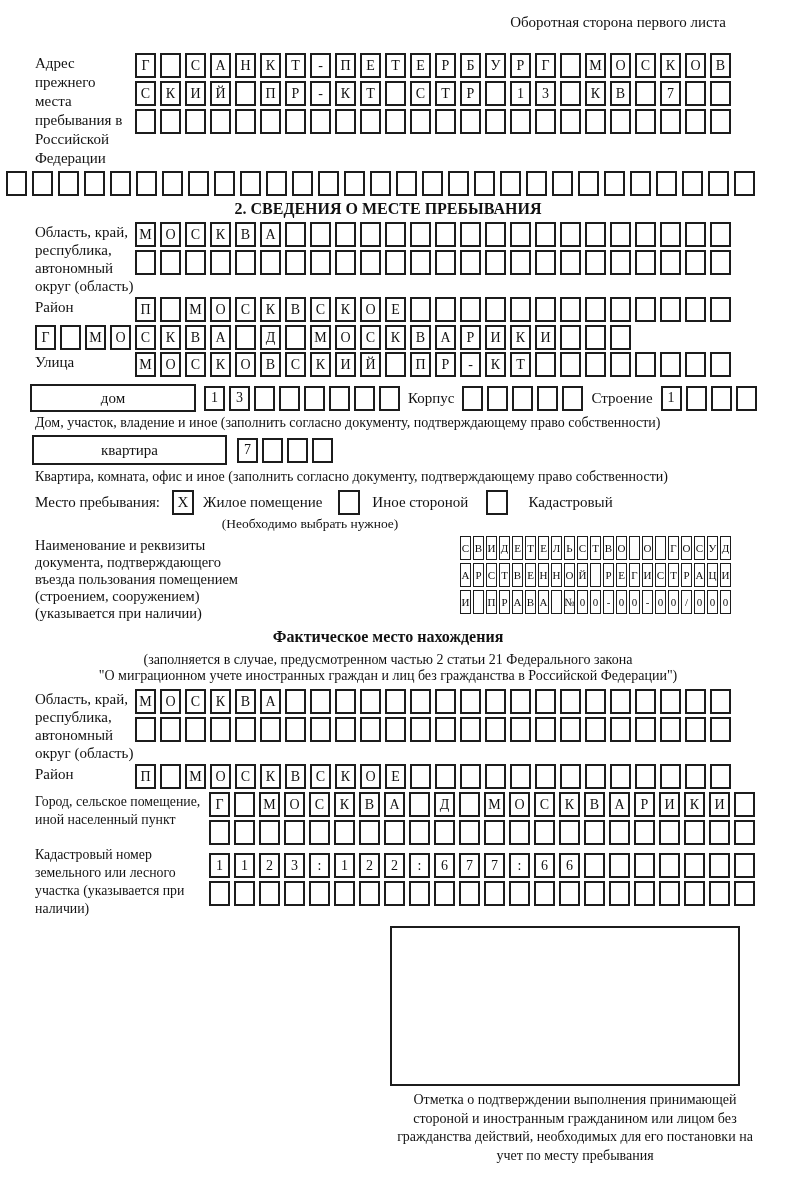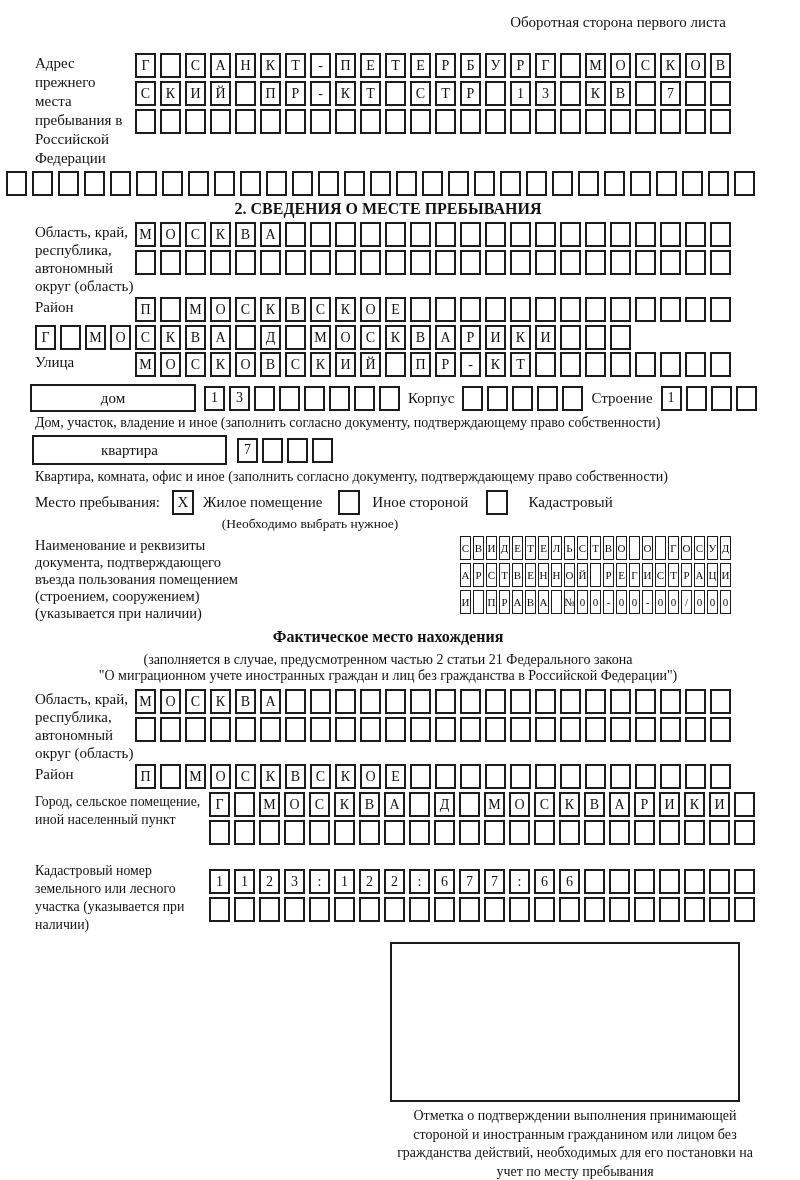--- a/index.html
+++ b/index.html
@@ -569,21 +569,21 @@
           <div class="cell"></div>
           <div class="cell"></div>
           <div class="cell"></div>
           <div class="cell"></div>
           <div class="cell"></div>
           <div class="cell"></div>
         </div>
     </div>
   </div>
 
-  <div class="frow" style="margin-top:16px">
+  <div class="frow" style="margin-top:0">
     <div class="lbl-n" style="width:174px">Кадастровый номер земельного или лесного участка (указывается при наличии)</div>
     <div class="rows" style="margin-left:auto; padding-top:8px">
       <div class="cells">
           <div class="cell">1</div>
           <div class="cell">1</div>
           <div class="cell">2</div>
           <div class="cell">3</div>
           <div class="cell">:</div>
           <div class="cell">1</div>
           <div class="cell">2</div>

